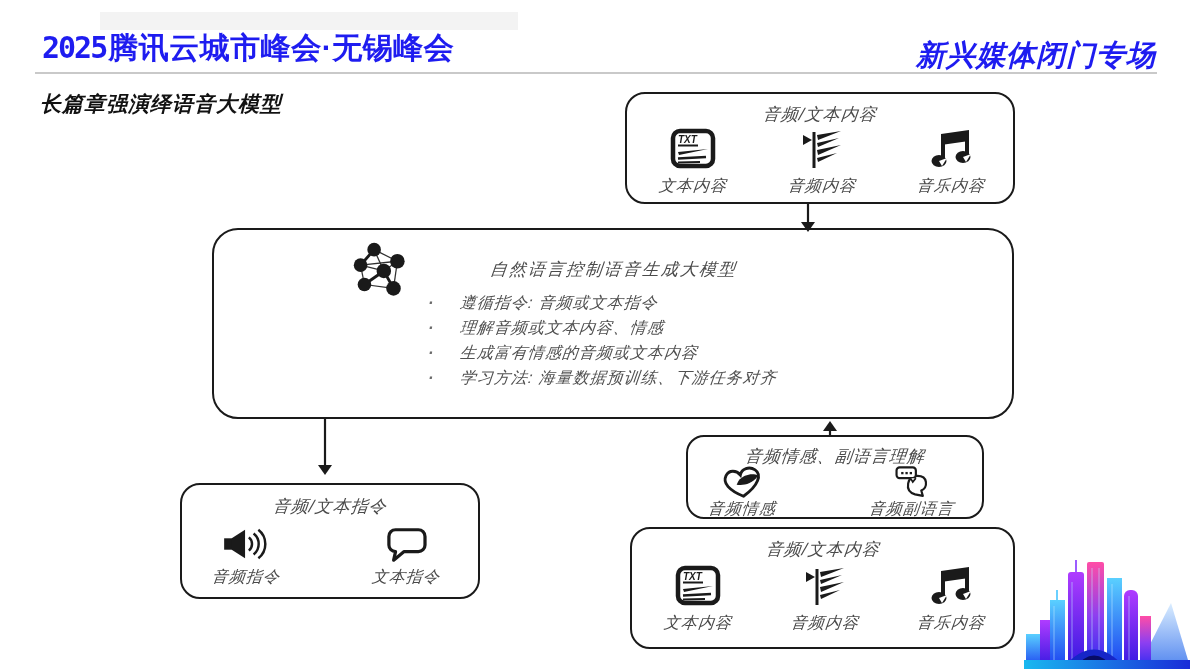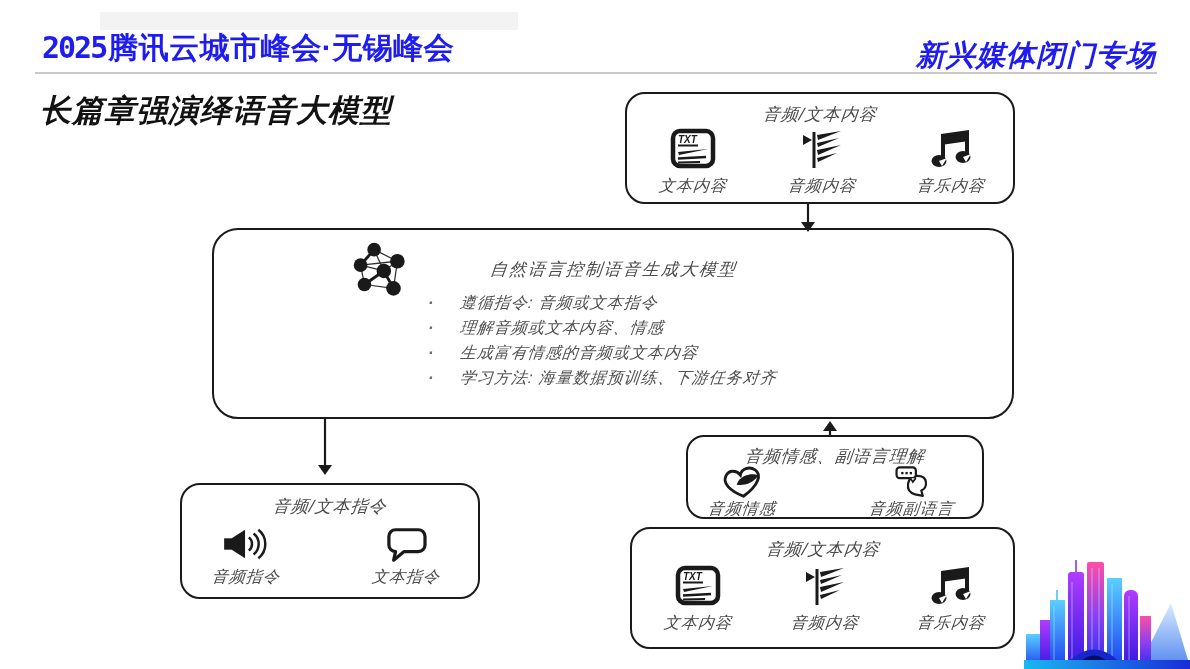--- a/index.html
+++ b/index.html
@@ -17,21 +17,21 @@
   .watermark{position:absolute;left:100px;top:12px;width:418px;height:18px;
     background:#ededed;opacity:.65;}
   .hdr-left{position:absolute;left:42px;top:28px;font-size:30px;font-weight:bold;
     color:var(--blue);letter-spacing:.5px;white-space:nowrap;}
   .hdr-left .year{font-family:"DejaVu Sans Mono", monospace;font-weight:bold;
     letter-spacing:-2px;margin-right:2px;}
   .hdr-right{position:absolute;right:34px;top:36px;font-size:29px;font-weight:bold;
     color:var(--blue);letter-spacing:1px;white-space:nowrap;font-style:italic;}
   .hdr-divider{position:absolute;left:35px;top:72px;width:1122px;height:2px;
     background:var(--divider);}
-  .page-title{position:absolute;left:40px;top:90px;font-size:31px;font-weight:800;
+  .page-title{position:absolute;left:40px;top:90px;font-size:21px;font-weight:800;
     font-style:italic;color:#121212;letter-spacing:1px;white-space:nowrap;}
 
   
   .dbox{position:absolute;border:2.5px solid var(--ink);border-radius:20px;
     background:#fff;}
   .dbox-title{display:block;text-align:center;font-size:17px;color:var(--gray-text);
     font-style:italic;letter-spacing:1px;white-space:nowrap;}
   .slant{display:inline-block;transform:skewX(-6deg);}
   .items-row{position:absolute;left:0;right:0;display:flex;justify-content:space-between;gap:28px;}
   .item-col{display:flex;flex-direction:column;align-items:center;}

